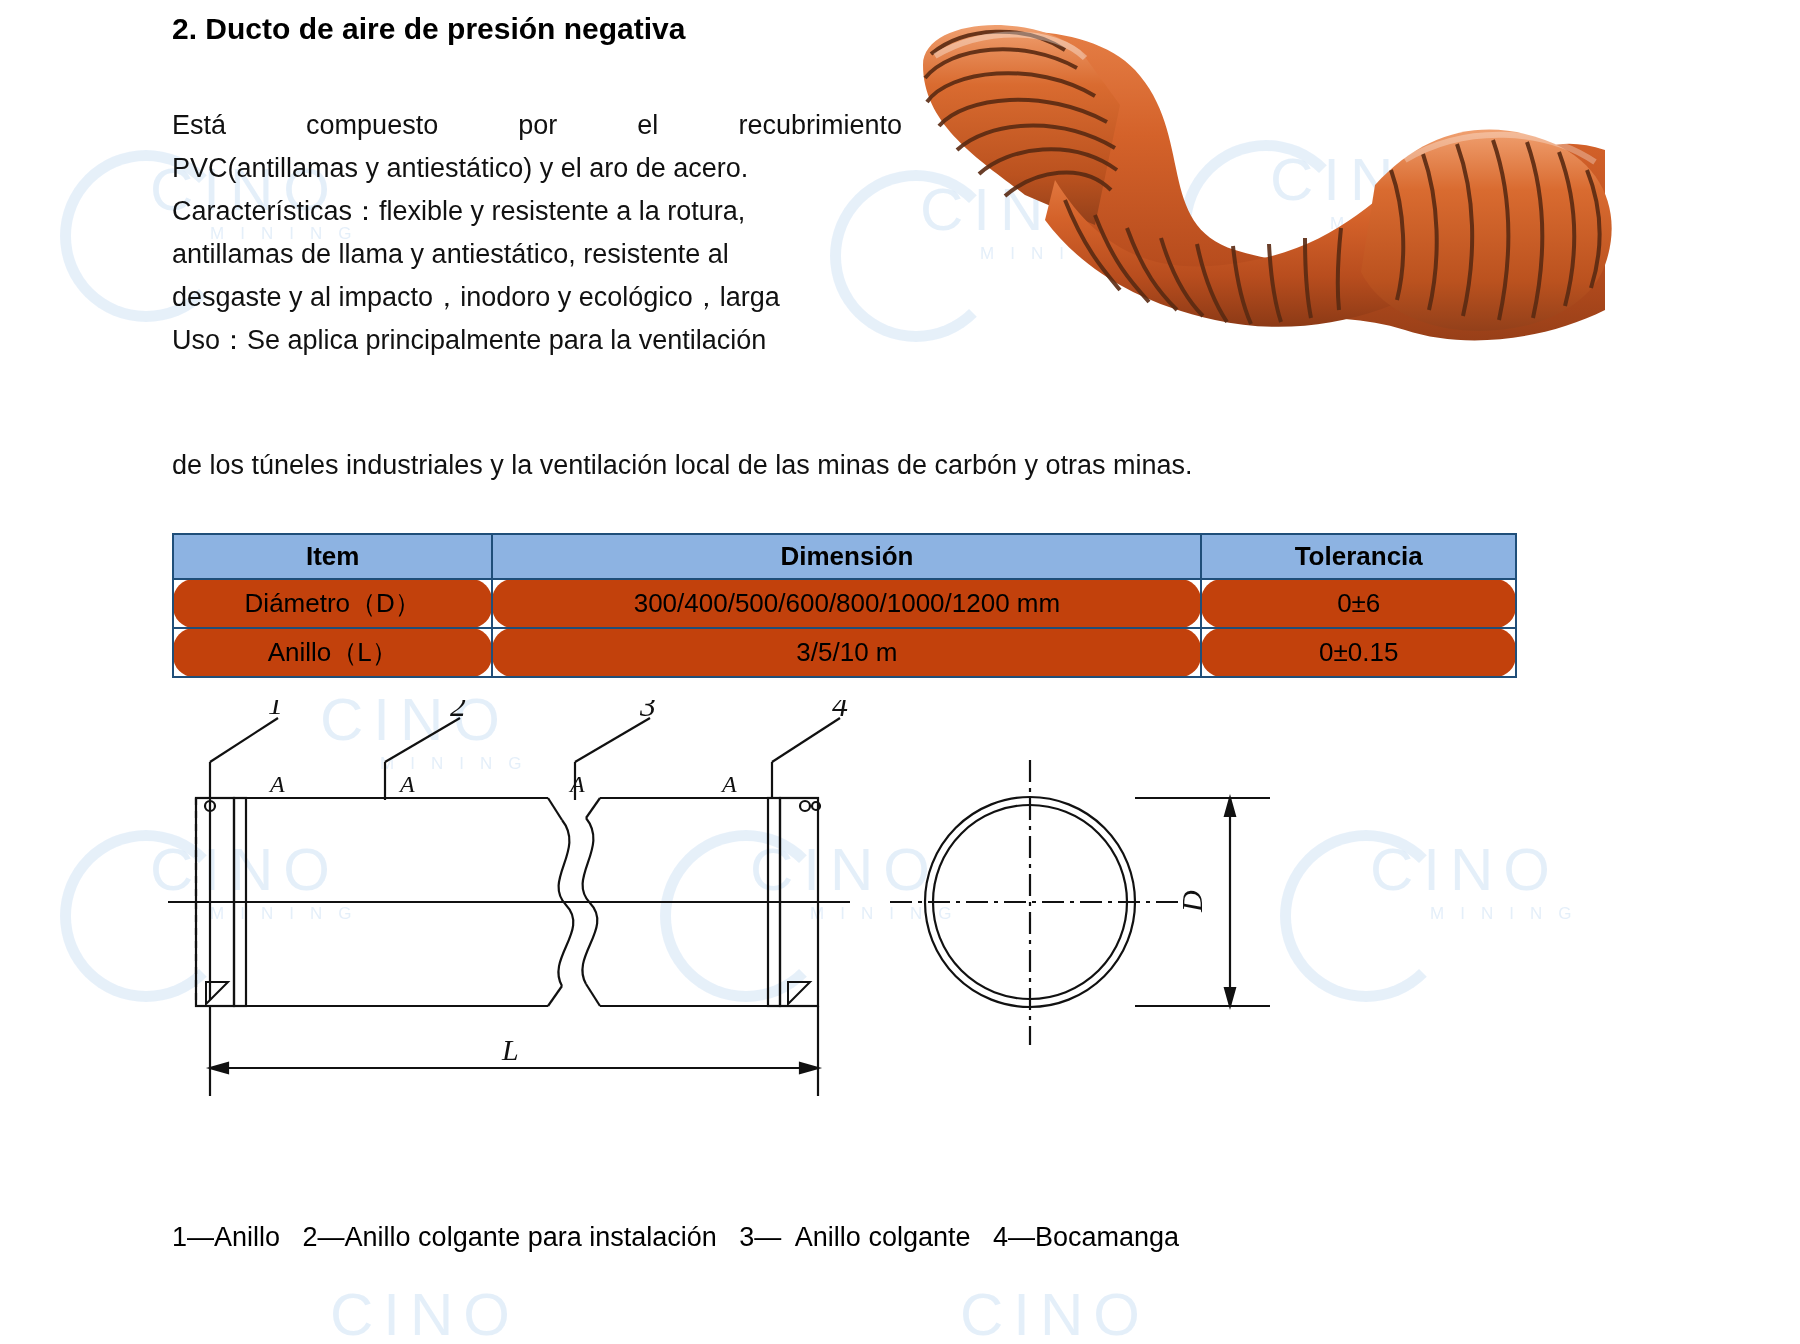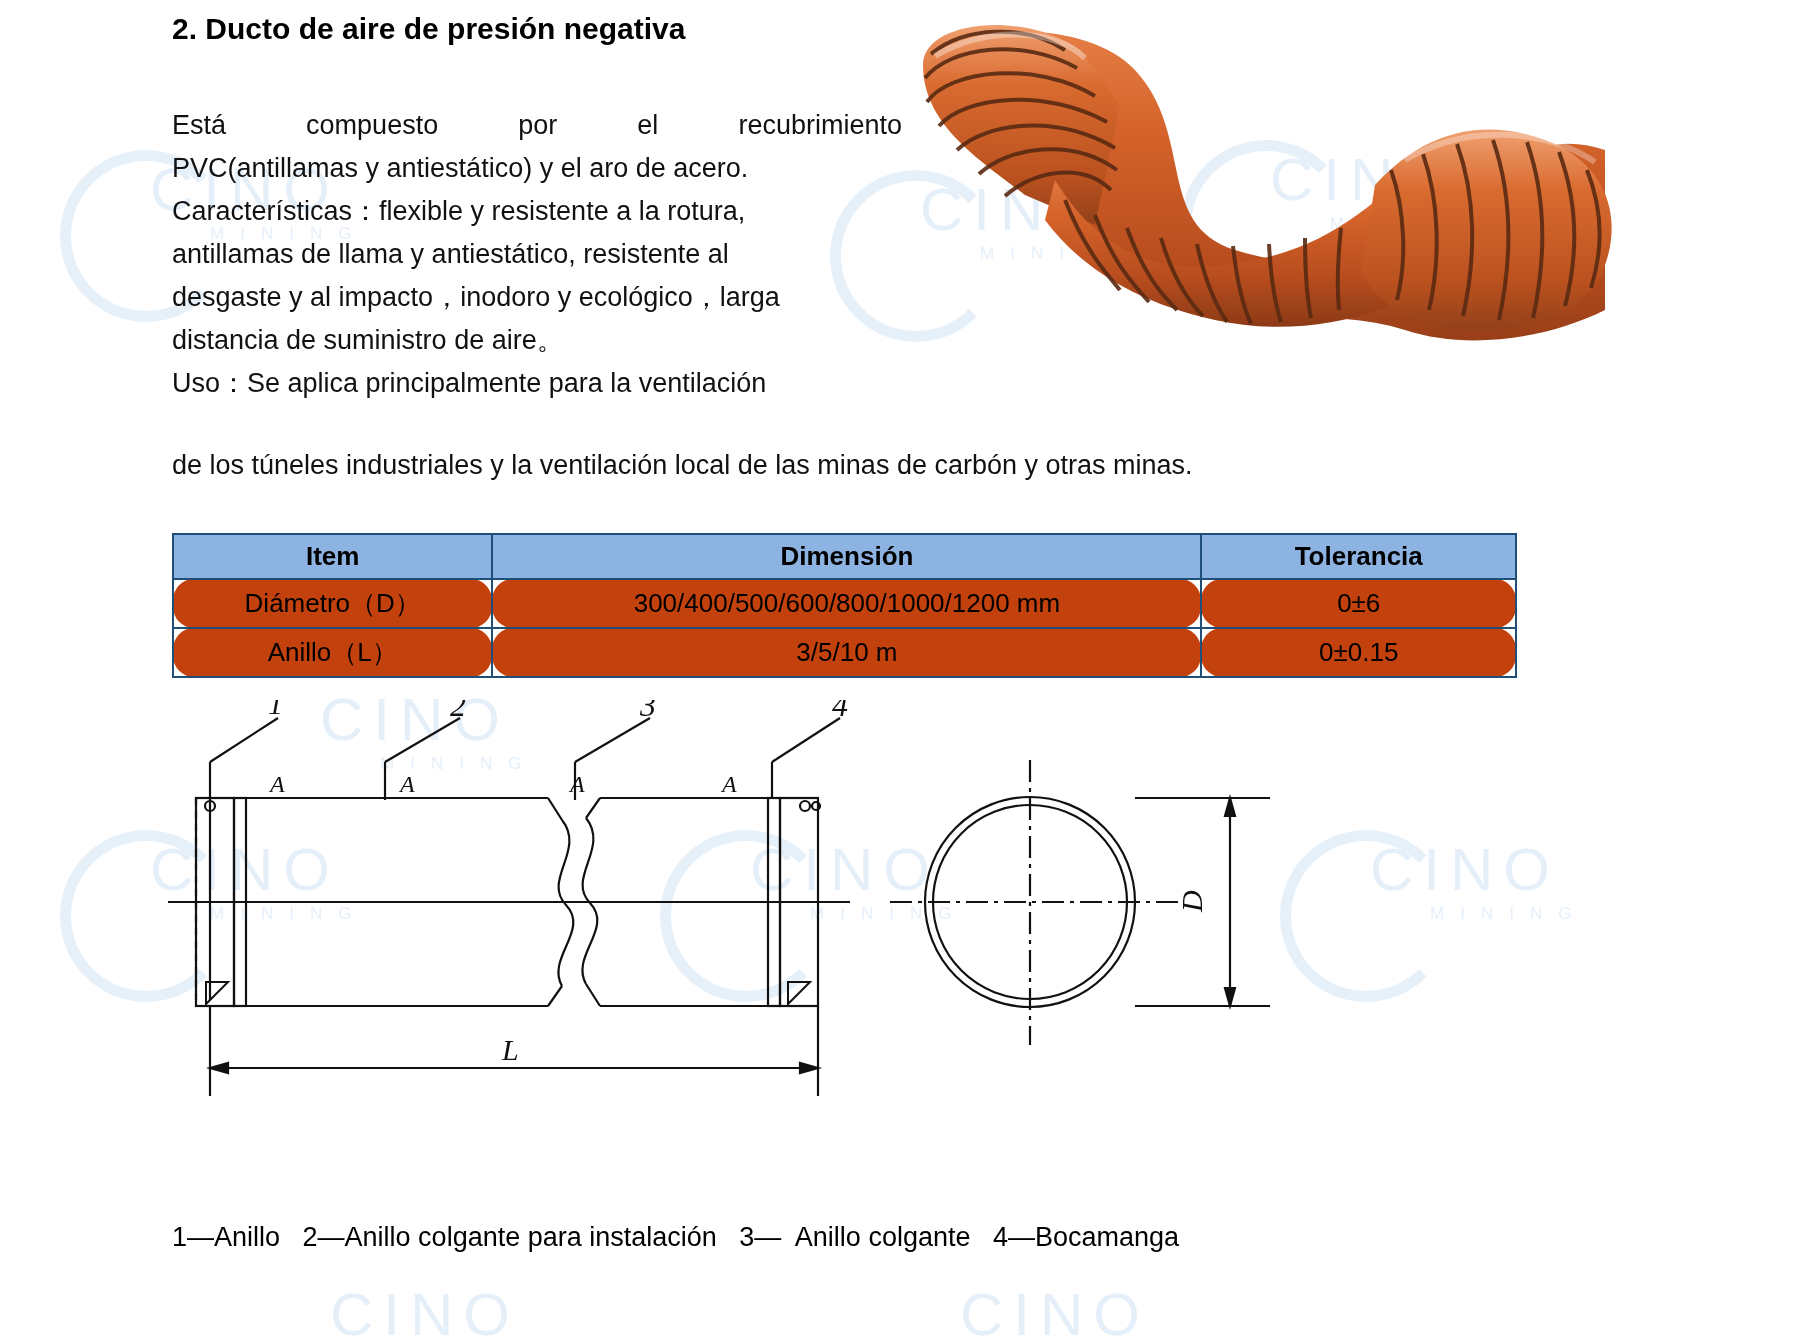--- a/index.html
+++ b/index.html
@@ -201,21 +201,20 @@
 <div class="page">
 
   <div class="title">2. Ducto de aire de presión negativa</div>
 
   <div class="body-text">
     <p class="just">Está compuesto por el recubrimiento</p>
     <p>PVC(antillamas y antiestático) y el aro de acero.</p>
     <p>Características：flexible y resistente a la rotura,</p>
     <p>antillamas de llama y antiestático, resistente al</p>
     <p>desgaste y al impacto，inodoro y ecológico，larga</p>
-    <p>distancia de suministro de aire。</p>
     <p>Uso：Se aplica principalmente para la ventilación</p>
   </div>
 
   <div class="body-text-wide">
     <p>de los túneles industriales y la ventilación local de las minas de carbón y otras minas.</p>
   </div>
 
   <svg class="photo" viewBox="0 0 740 360">
     <defs>
       <linearGradient id="ductGrad" x1="0" y1="0" x2="0" y2="1">

